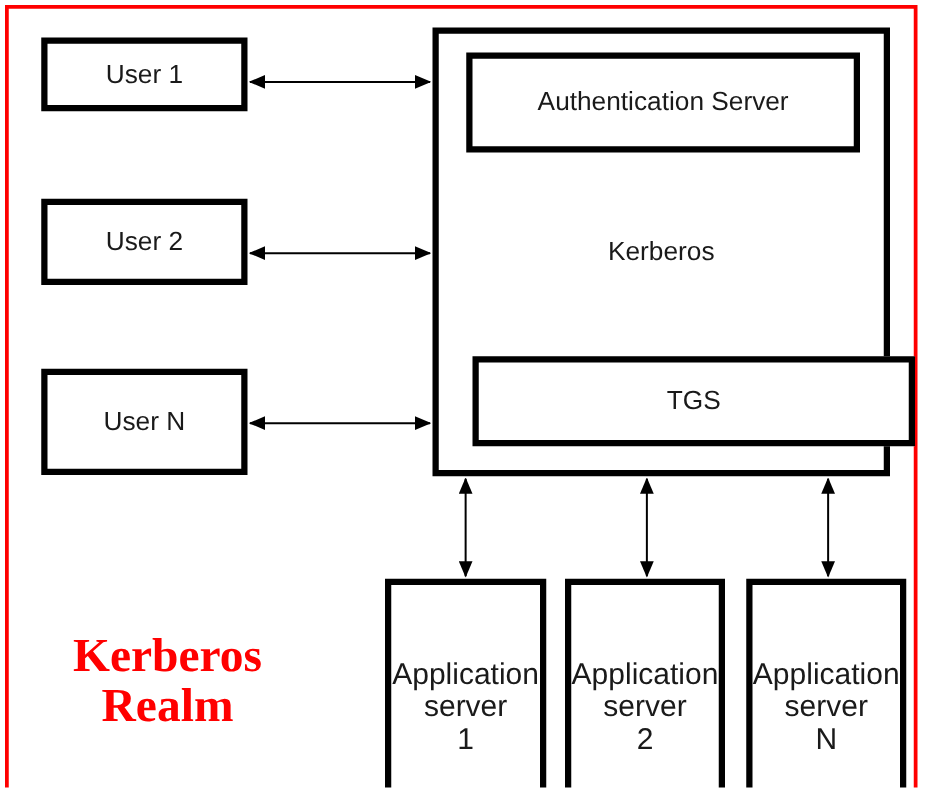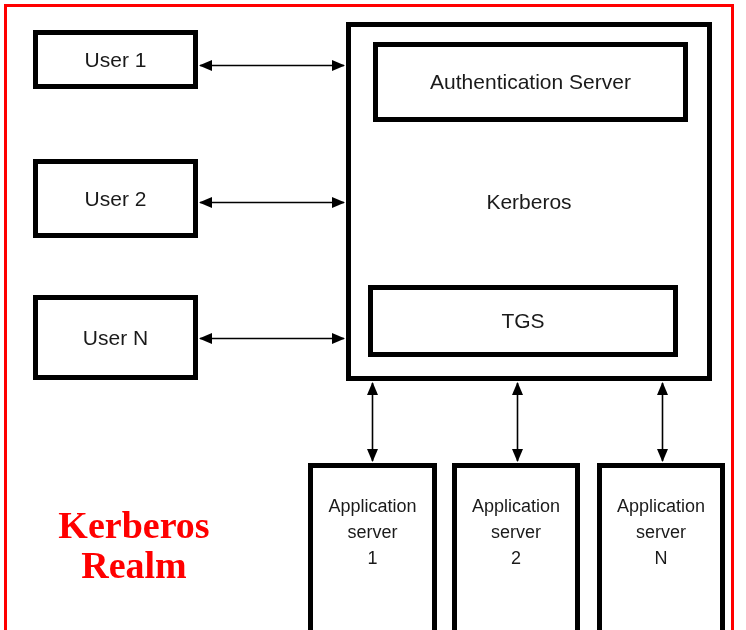--- a/index.html
+++ b/index.html
@@ -35,21 +35,21 @@
     background:var(--background);
     display:flex;
     align-items:center;
     justify-content:center;
     font-size:21px;
     color:#1a1a1a;
     text-align:center;
   }
   .user-box{ left:33px; width:165px; }
   .user-box.u1{ top:30px;  height:59px; }
-  .user-box.u2{ top:159px; height:79px; }
+  .user-box.u2{ top:159px; height:69px; }
   .user-box.un{ top:295px; height:85px; }
 
   .kerberos-box{
     left:346px; top:22px;
     width:366px; height:359px;
     align-items:flex-start;
     justify-content:flex-start;
   }
   .kerberos-label{
     position:absolute;
@@ -57,35 +57,35 @@
     width:366px;
     text-align:center;
     font-size:21px;
     color:#1a1a1a;
   }
   .auth-box{
     left:373px; top:42px;
     width:315px; height:80px;align-items:center;
   }
   .tgs-box{
-    left:368px; top:285px;
-    width:310px; height:72px;
+    left:378px; top:285px;
+    width:354px; height:72px;
   }
   .app-box{
     top:463px; height:200px;        
     align-items:flex-start;
   }
   .app-box.a1{ left:308px; width:129px; }
   .app-box.a2{ left:452px; width:128px; }
   .app-box.an{ left:597px; width:128px; }
   .app-label{
-    margin-top:25px;
+    margin-top:59px;
     width:100%;
     text-align:center;
-    font-size:18px;
+    font-size:24px;
     line-height:26px;
     white-space:pre-line;
     color:#1a1a1a;
   }
   .realm-title{
     position:absolute;
     left:28px; top:505px;
     width:212px;
     text-align:center;
     font-family:"Liberation Serif", serif;

